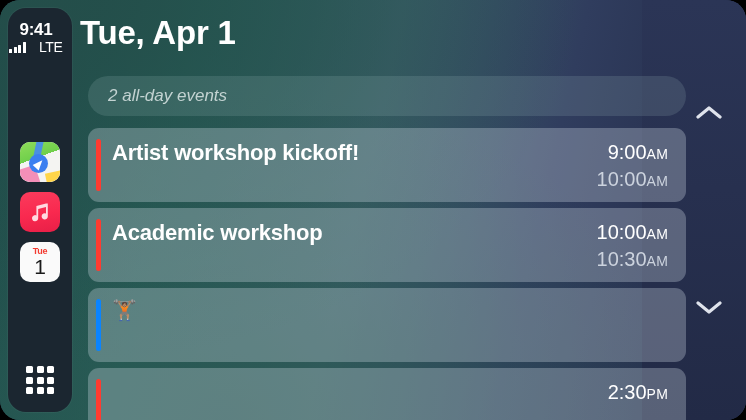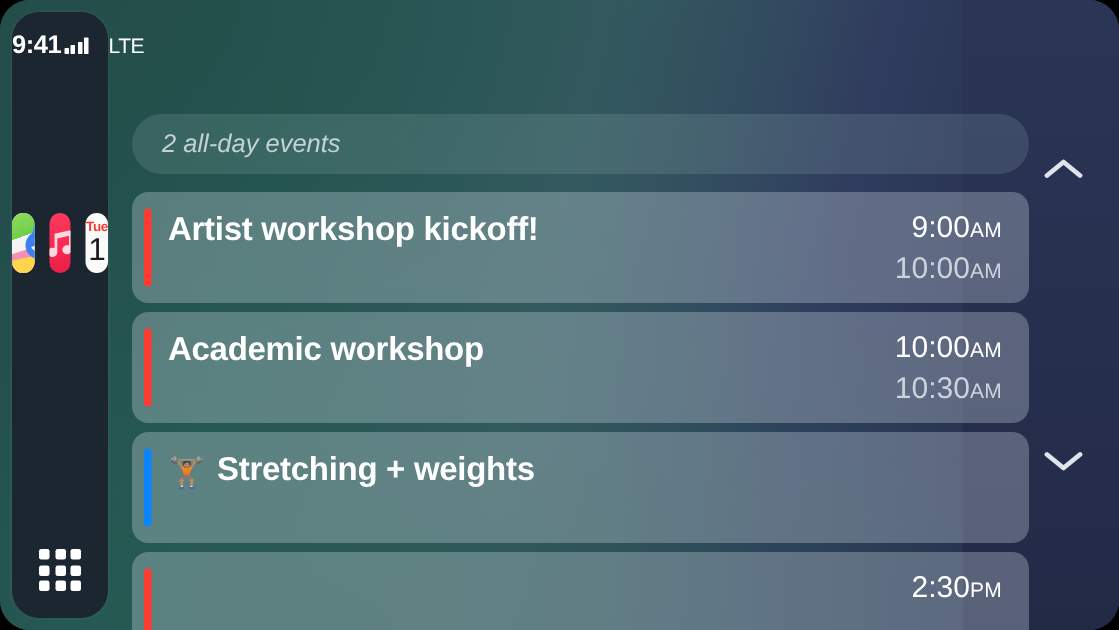--- a/index.html
+++ b/index.html
@@ -84,35 +84,35 @@
   .chev svg { display:block; }
 
   
   #sidebar {
     position:absolute; left:8px; top:8px; width:64px; height:404px;
     background:#1b2630; border-radius:18px;
     box-shadow:0 0 0 1px rgba(255,255,255,.04);
   }
   #statusbar {
     position:absolute; left:0; top:12px; width:56px;
-    display:flex; align-items:center; gap:2px;
+    display:flex; flex-direction:column; align-items:center; gap:2px;
   }
   #clock { font-size:17px; font-weight:bold; color:#fff; letter-spacing:-.3px; }
   #net { display:flex; align-items:flex-end; gap:13px; }
   #bars { display:flex; align-items:flex-end; gap:1.5px; height:11px; }
   #bars i { display:block; width:3px; background:#fff; border-radius:.5px; }
   #bars i:nth-child(1){height:4px}
   #bars i:nth-child(2){height:6px}
   #bars i:nth-child(3){height:8px}
   #bars i:nth-child(4){height:11px}
   #lte { font-size:14px; font-weight:500; color:#fff; line-height:11px; letter-spacing:-.3px; }
 
   #apps {
     position:absolute; left:0; top:134px; width:64px;
-    display:flex; flex-direction:row; align-items:center; gap:10px;
+    display:flex; flex-direction:column; align-items:center; gap:10px;
   }
   .app { width:40px; height:40px; border-radius:10px; position:relative; overflow:hidden; }
 
   
   #icon-maps { background:#f4f4f2; }
   #icon-maps .m-green { position:absolute; inset:0; background:
       linear-gradient(160deg,#8fdc5a 0%,#6fcf4b 40%,#f4f4f2 40%); }
   #icon-maps .m-road  { position:absolute; left:15px; top:-4px; width:7px; height:22px;
       background:#4a90e2; transform:rotate(12deg); }
   #icon-maps .m-pink  { position:absolute; left:-6px; bottom:-4px; width:24px; height:18px;
@@ -144,20 +144,21 @@
   #grid-btn span { background:#fff; border-radius:1.5px; }
 </style>
 </head>
 <body>
 
 <div id="screen">
 
   <div id="main">
     <div id="rail-bg"></div>
 
+    <div id="title">Tue, Apr 1</div>
 
     <div id="allday">
       <span id="allday-label">2 all-day events</span>
     </div>
 
     <div id="list">
         <div class="event">
           <div class="accent" style="background: rgb(255, 59, 48);"></div>
           <div class="ev-title">
             <span>Artist workshop kickoff!</span>
@@ -174,21 +175,20 @@
           </div>
           <div class="times">
             <div class="t-start">10:00<span class="mer">AM</span></div>
             <div class="t-end">10:30<span class="mer">AM</span></div>
           </div>
         </div>
         <div class="event">
           <div class="accent" style="background: rgb(10, 132, 255);"></div>
           <div class="ev-title">
             <span class="ev-emoji">🏋🏽</span>
-            <span>Stretching + weights</span>
           </div>
           <div class="times">
           </div>
         </div>
         <div class="event">
           <div class="accent" style="background: rgb(255, 59, 48);"></div>
           <div class="times">
             <div class="t-start">2:30<span class="mer">PM</span></div>
           </div>
         </div>

